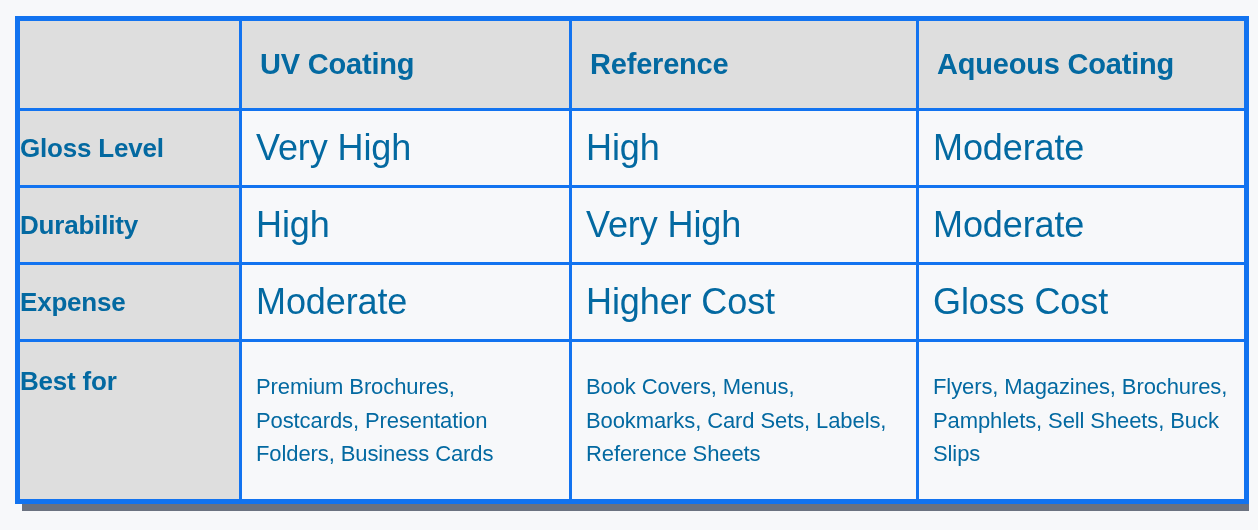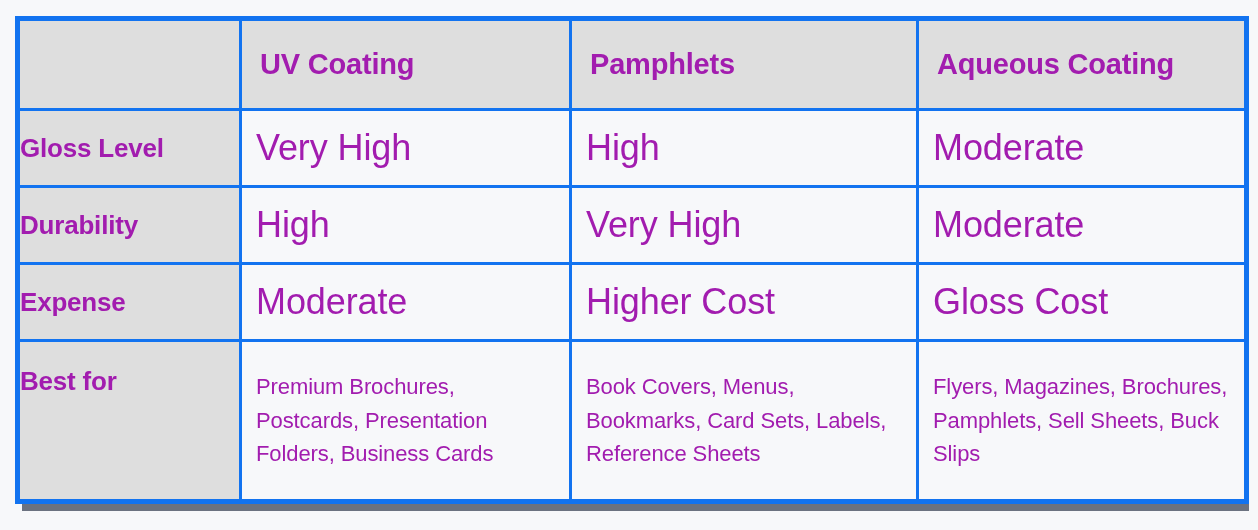--- a/index.html
+++ b/index.html
@@ -45,21 +45,21 @@
   .comparison-table col.c-label { width: 223px; }
   .comparison-table col.c-uv    { width: 330px; }
   .comparison-table col.c-lam   { width: 347px; }
   .comparison-table col.c-aq    { width: 329px; }
 
   .comparison-table th,
   .comparison-table td {
     border: 3px solid #1273f0;
     padding: 0;
     vertical-align: middle;
-    color: #a21caf;
+    color: #0369a1;
   }
 
   
   thead th {
     background: #dedede;
     height: 87px;
     font-size: 29px;
     font-weight: bold;
     text-align: left;
     letter-spacing: -0.2px;
@@ -142,21 +142,21 @@
 
     <thead>
       <tr>
         <th class="corner-cell">
           <span class="th-text"></span>
         </th>
         <th>
           <span class="th-text">UV Coating</span>
         </th>
         <th>
-          <span class="th-text">Pamphlets</span>
+          <span class="th-text">Reference</span>
         </th>
         <th>
           <span class="th-text">Aqueous Coating</span>
         </th>
       </tr>
     </thead>
 
     <tbody>
 
       <tr class="r-gloss">

